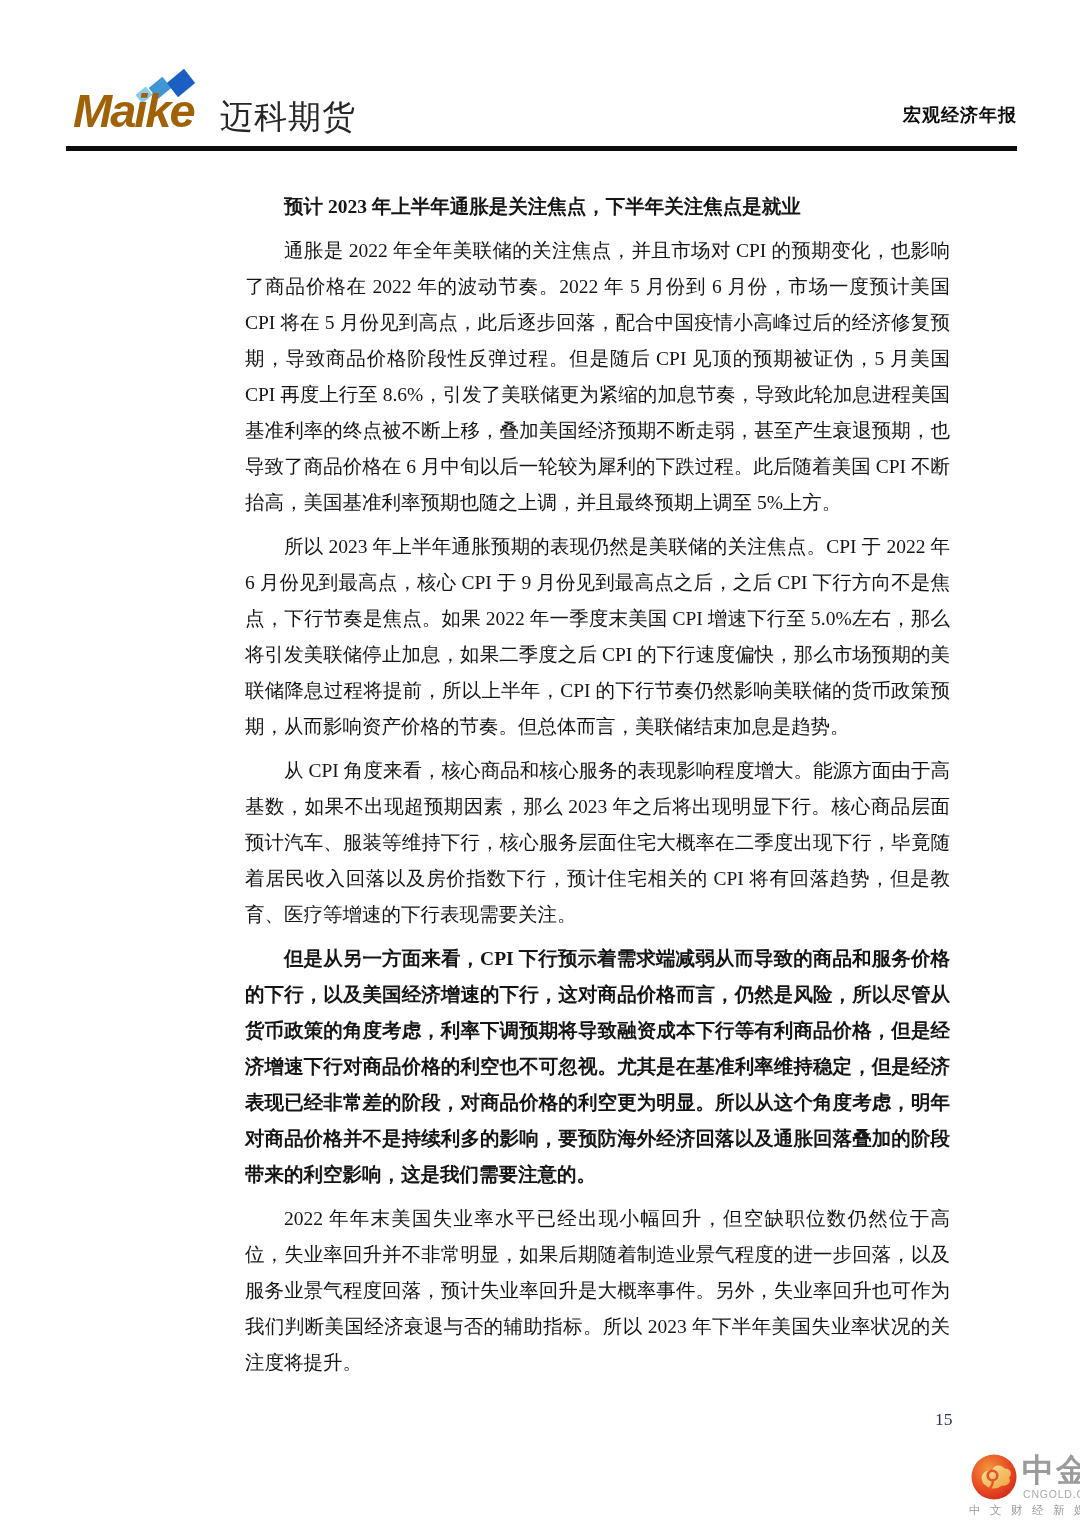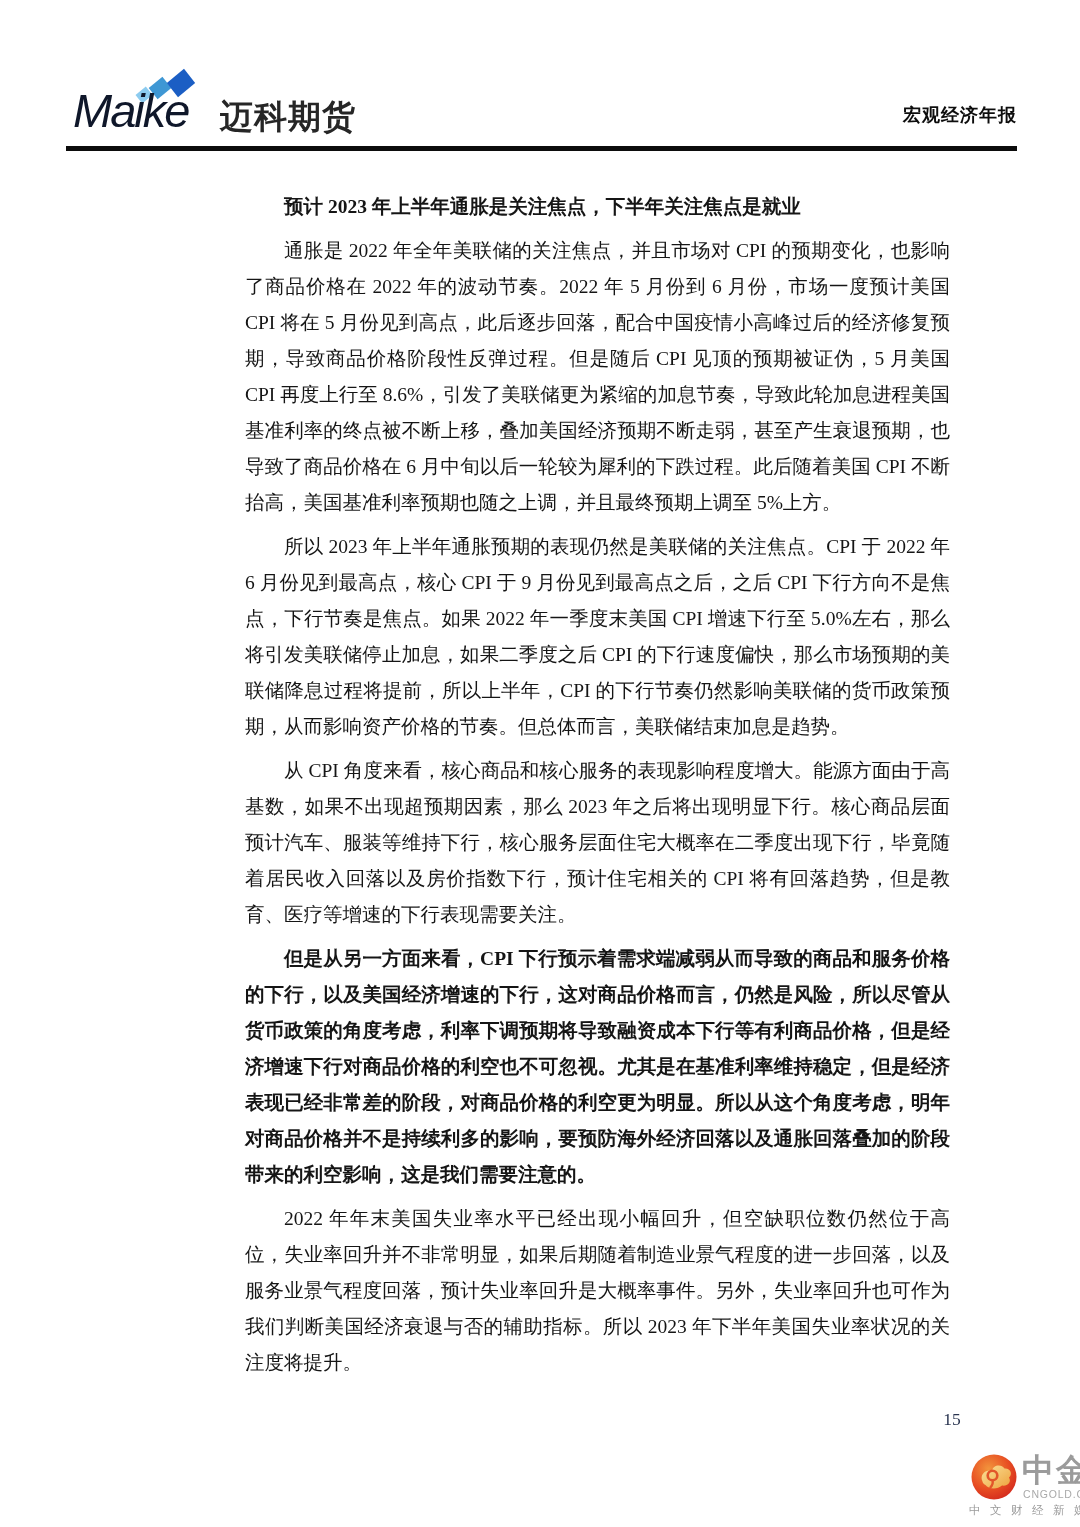--- a/index.html
+++ b/index.html
@@ -8,32 +8,32 @@
     width:1080px; height:1527px;
     background:#ffffff;
     overflow:hidden;
     font-family:"Liberation Serif", serif;
   }
 
   
   .brand-latin {
     position:absolute; left:73px; top:86px;
     font-family:"Liberation Sans", sans-serif;
-    font-style:italic; font-weight:normal;
+    font-style:italic; font-weight:bold;
     font-size:47px; line-height:50px;
-    color:#0f172a; letter-spacing:-2px;
+    color:#a16207; letter-spacing:-2px;
   }
   .diamond { position:absolute; }
   .diamond-light { left:138px; top:89px; width:12px; height:12px; background:#8ccbef; transform:skewX(-12deg) rotate(45deg); }
   .diamond-mid   { left:152px; top:80px; width:16px; height:16px; background:#3e97d4; transform:skewX(-12deg) rotate(45deg); }
   .diamond-dark  { left:171px; top:73px; width:20px; height:20px; background:#1b5ec4; transform:skewX(-12deg) rotate(45deg); }
   .brand-cn {
     position:absolute; left:220px; top:98px;
     font-family:"Liberation Sans", sans-serif;
-    font-weight:bold; font-size:33px; line-height:38px;
+    font-weight:normal; font-size:33px; line-height:38px;
     color:#262626; letter-spacing:1px;text-align:right;
   }
   .doc-title {
     position:absolute; right:63px; top:103px;
     font-family:"Liberation Sans", sans-serif;
     font-weight:bold; font-size:18px; color:#0d0d0d;
     letter-spacing:1px;
   }
   .header-rule {
     position:absolute; left:66px; top:146px;
@@ -46,21 +46,21 @@
     font-size:19.5px; line-height:36px; color:#151515;
     text-align:justify;
   }
   .content p { margin:8px; text-indent:2em; }
   .bold { font-weight:bold; }
   .h2-gap { margin-top:34px !important; }
 
   
   .page-num {
     position:absolute; left:935px; top:1409px; width:34px;
-    text-align:center; font-size:17.5px; color:#2a3550;
+    text-align:left; font-size:17.5px; color:#2a3550;
   }
   .wm { position:absolute; left:921px; top:1451px; width:150px; height:68px;margin-left:48px; }
   .wm-circle { position:absolute; left:2px; top:3px; }
   .wm-name {
     position:absolute; left:53px; top:0px;
     font-family:"Liberation Sans", sans-serif;
     font-weight:bold; font-size:32px; line-height:38px;
     color:#9b9b9b; letter-spacing:2px; white-space:nowrap;
   }
   .wm-domain {

